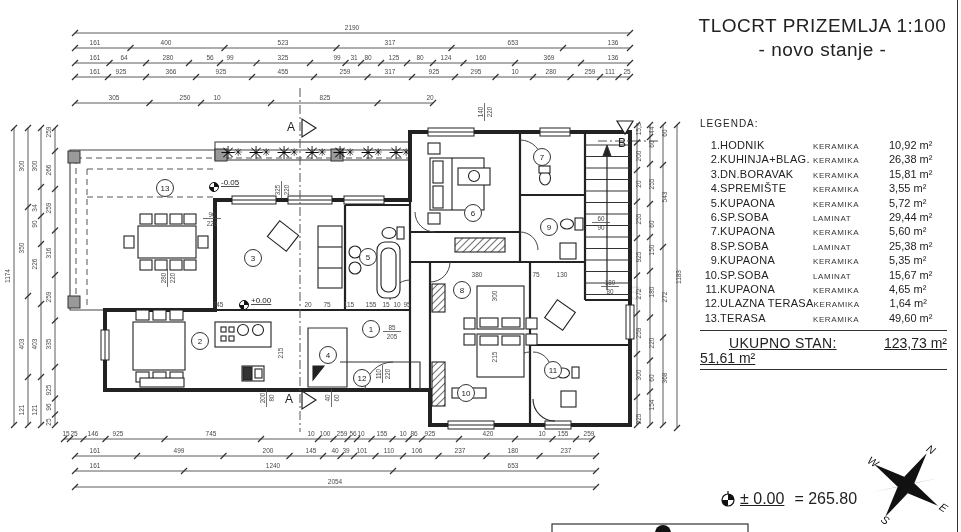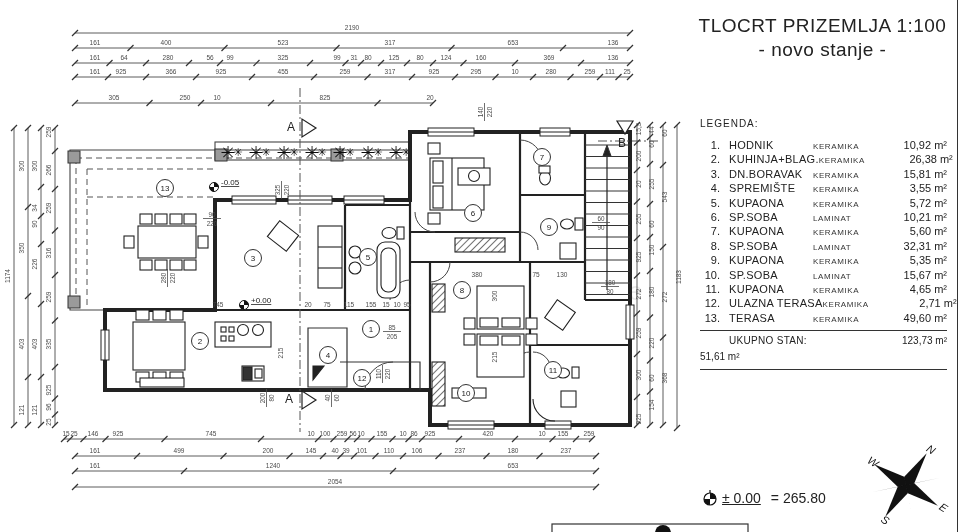--- a/index.html
+++ b/index.html
@@ -6,29 +6,29 @@
   .sheet{position:relative;width:961px;height:532px;background:#fff;overflow:hidden;
          font-family:"Liberation Sans",sans-serif;color:#1c1c1c;}
   svg text{font-family:"Liberation Sans",sans-serif;}
   .panel{position:absolute;left:688px;top:0;width:269px;height:388px;}
   .frame-right{position:absolute;left:957px;top:0;width:0;height:532px;border-left:1.2px solid #333;}
   .title{margin-top:14px;text-align:center;font-size:19px;letter-spacing:.5px;color:#222;line-height:24px;}
   .legend{position:absolute;left:12px;right:10px;top:118px;}
   .legend-heading{font-size:10px;letter-spacing:1px;margin-bottom:10px;color:#222;}
   .lrow{display:flex;align-items:baseline;height:14.4px;font-size:11px;color:#222;}
   .lrow .no{width:20px;text-align:right;flex:none;}
-  .lrow .nm{margin-left:9px;flex:1;letter-spacing:.3px;white-space:nowrap;}
+  .lrow .nm{flex:1;letter-spacing:.3px;white-space:nowrap;}
   .lrow .mat{width:76px;flex:none;font-size:8px;letter-spacing:.6px;color:#333;}
-  .lrow .ar{width:58px;flex:none;text-align:right;white-space:nowrap;}
-  .trow{display:flex;align-items:flex-start;height:15.5px;font-size:10px;color:#222;}
+  .lrow .ar{width:58px;flex:none;text-align:left;white-space:nowrap;}
+  .trow{display:flex;align-items:center;height:15.5px;font-size:14px;color:#222;text-decoration:underline;}
   .trow .tl{margin-left:29px;flex:1;letter-spacing:.3px;}
   .trow .tv{text-align:right;white-space:nowrap;}
   .rule{border-top:1.4px solid #333;margin:4px 0 4px 0;}
   .rule2{border-top:1.4px solid #333;margin:3px 0 7px 0;}
-  .level-note{position:absolute;left:2px;top:372px;display:flex;align-items:center;font-size:14px;color:#222;}
+  .level-note{position:absolute;left:20px;top:372px;display:flex;align-items:center;font-size:16px;color:#222;}
   .level-note .txt-u{text-decoration:underline;margin-left:4px;}
   .level-note .txt-r{margin-left:10px;}
   .compass{position:absolute;left:167px;top:438px;}
 </style>
 </head>
 <body>
 
 <div class="sheet">
 
   <svg id="plan-svg" width="961" height="532" viewBox="0 0 961 532" style="position:absolute;left:0;top:0;">
@@ -721,33 +721,33 @@
           <div class="lrow">
             <span class="no">5.</span>
             <span class="nm">KUPAONA</span>
             <span class="mat">KERAMIKA</span>
             <span class="ar">5,72 m²</span>
           </div>
           <div class="lrow">
             <span class="no">6.</span>
             <span class="nm">SP.SOBA</span>
             <span class="mat">LAMINAT</span>
-            <span class="ar">10,21 m²</span>
+            <span class="ar">29,44 m²</span>
           </div>
           <div class="lrow">
             <span class="no">7.</span>
             <span class="nm">KUPAONA</span>
             <span class="mat">KERAMIKA</span>
             <span class="ar">5,60 m²</span>
           </div>
           <div class="lrow">
             <span class="no">8.</span>
             <span class="nm">SP.SOBA</span>
             <span class="mat">LAMINAT</span>
-            <span class="ar">32,31 m²</span>
+            <span class="ar">25,38 m²</span>
           </div>
           <div class="lrow">
             <span class="no">9.</span>
             <span class="nm">KUPAONA</span>
             <span class="mat">KERAMIKA</span>
             <span class="ar">5,35 m²</span>
           </div>
           <div class="lrow">
             <span class="no">10.</span>
             <span class="nm">SP.SOBA</span>
@@ -757,21 +757,21 @@
           <div class="lrow">
             <span class="no">11.</span>
             <span class="nm">KUPAONA</span>
             <span class="mat">KERAMIKA</span>
             <span class="ar">4,65 m²</span>
           </div>
           <div class="lrow">
             <span class="no">12.</span>
             <span class="nm">ULAZNA TERASA</span>
             <span class="mat">KERAMIKA</span>
-            <span class="ar">2,71 m²</span>
+            <span class="ar">1,64 m²</span>
           </div>
           <div class="lrow">
             <span class="no">13.</span>
             <span class="nm">TERASA</span>
             <span class="mat">KERAMIKA</span>
             <span class="ar">49,60 m²</span>
           </div>
         </div>
       <div class="rule"></div>
       <div id="legend-totals">

